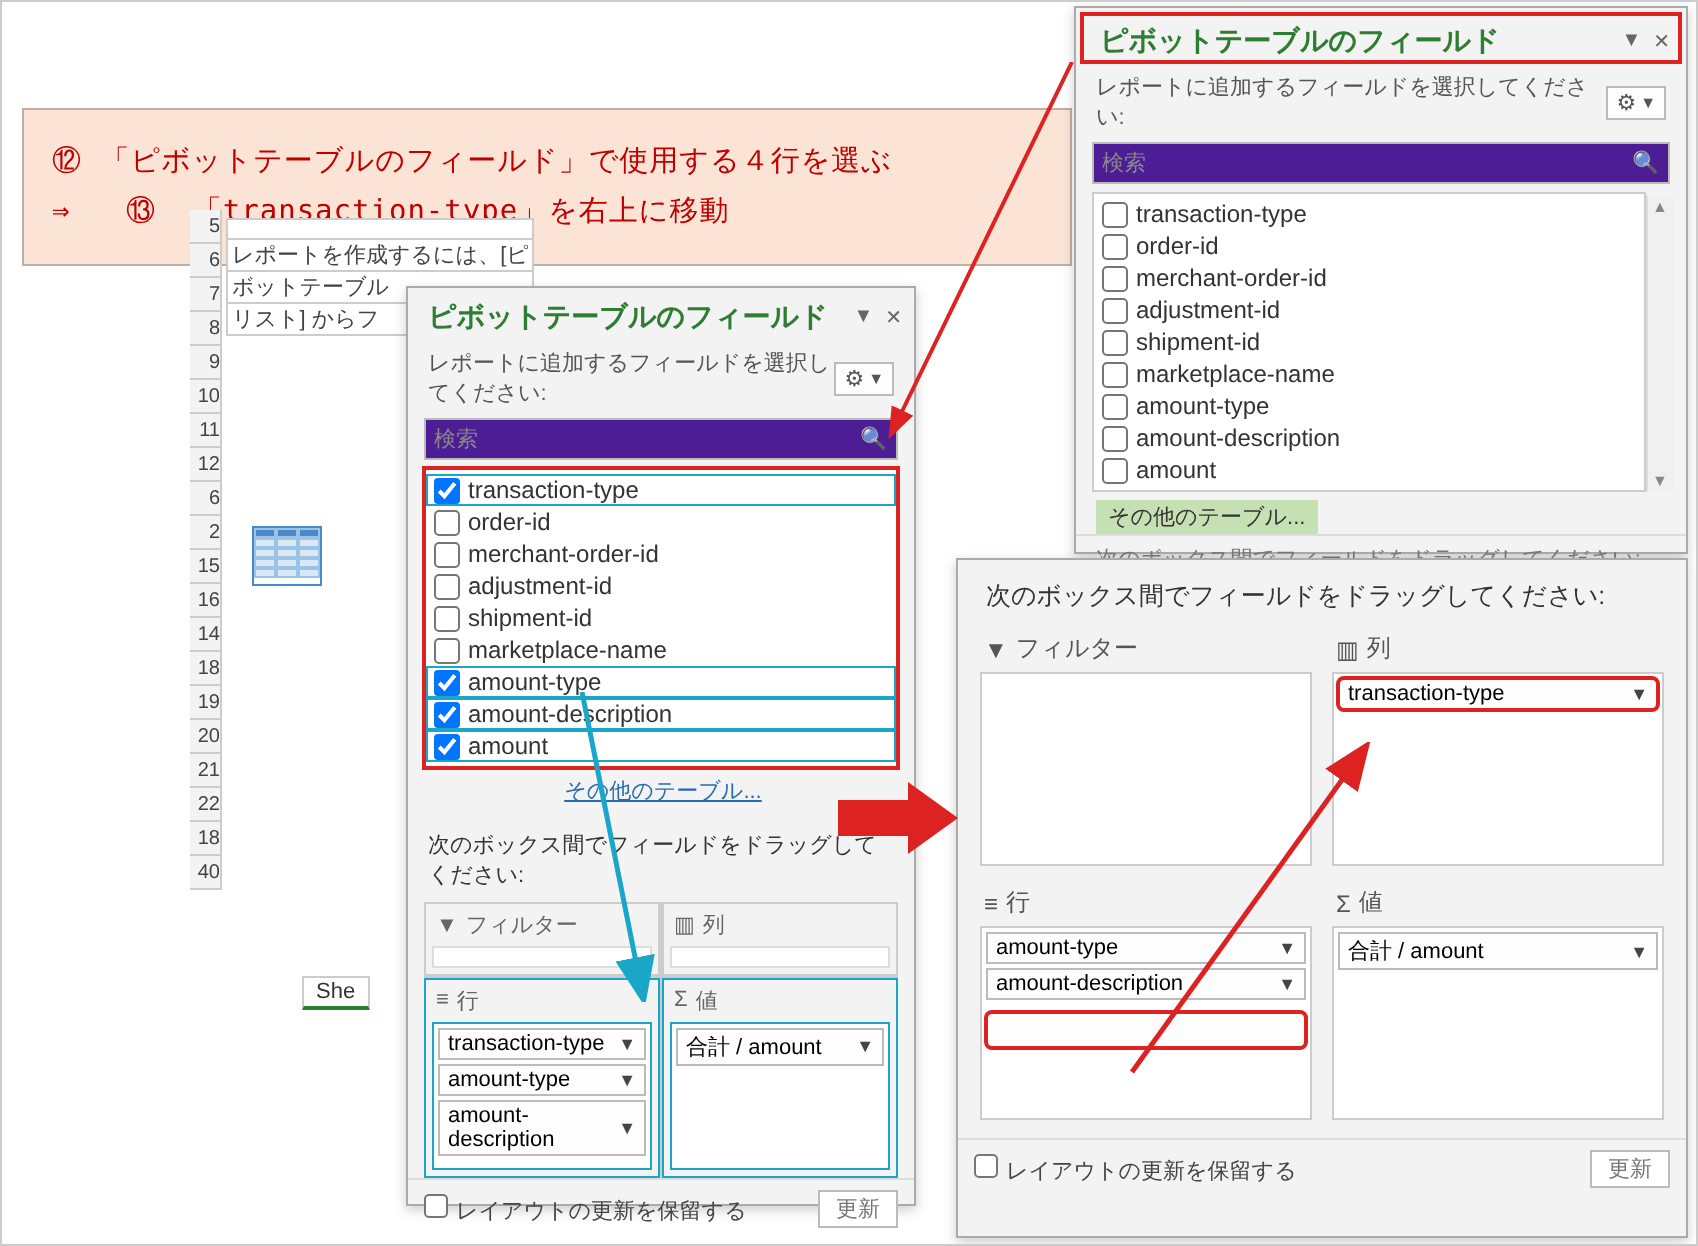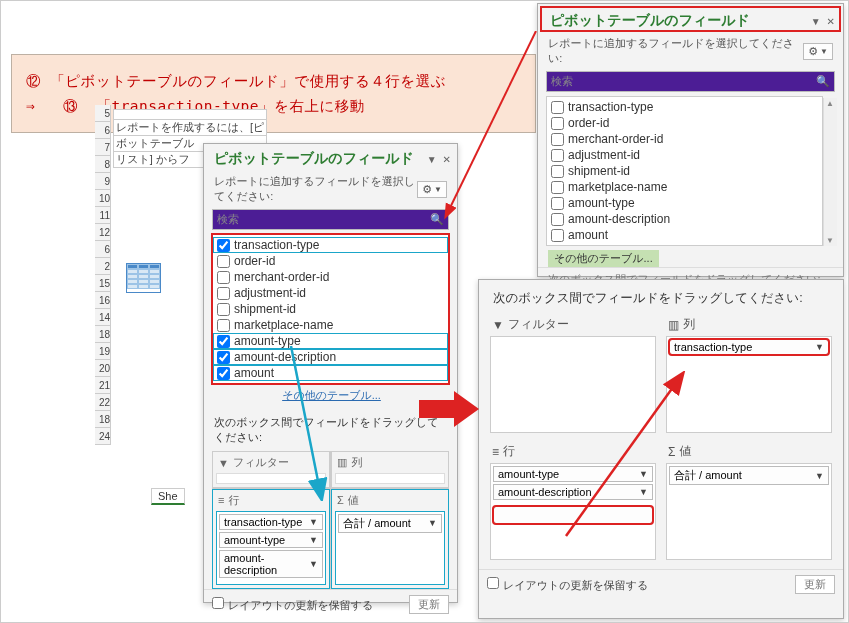--- a/index.html
+++ b/index.html
@@ -204,21 +204,21 @@
   <div>2</div>
     <div>15</div>
     <div>16</div>
   <div>14</div>
     <div>18</div>
     <div>19</div>
   <div>20</div>
     <div>21</div>
     <div>22</div>
   <div>18</div>
-    <div>24</div>
+    <div>40</div>
 </div>
 
 <table class="sheet" style="left:112px; top:108px; width:90px;">
   <tbody>
       <tr>
         <td style="height:10px"></td>
       </tr>
   <tr>
         <td>レポートを作成するには、[ピ</td>
       </tr>

